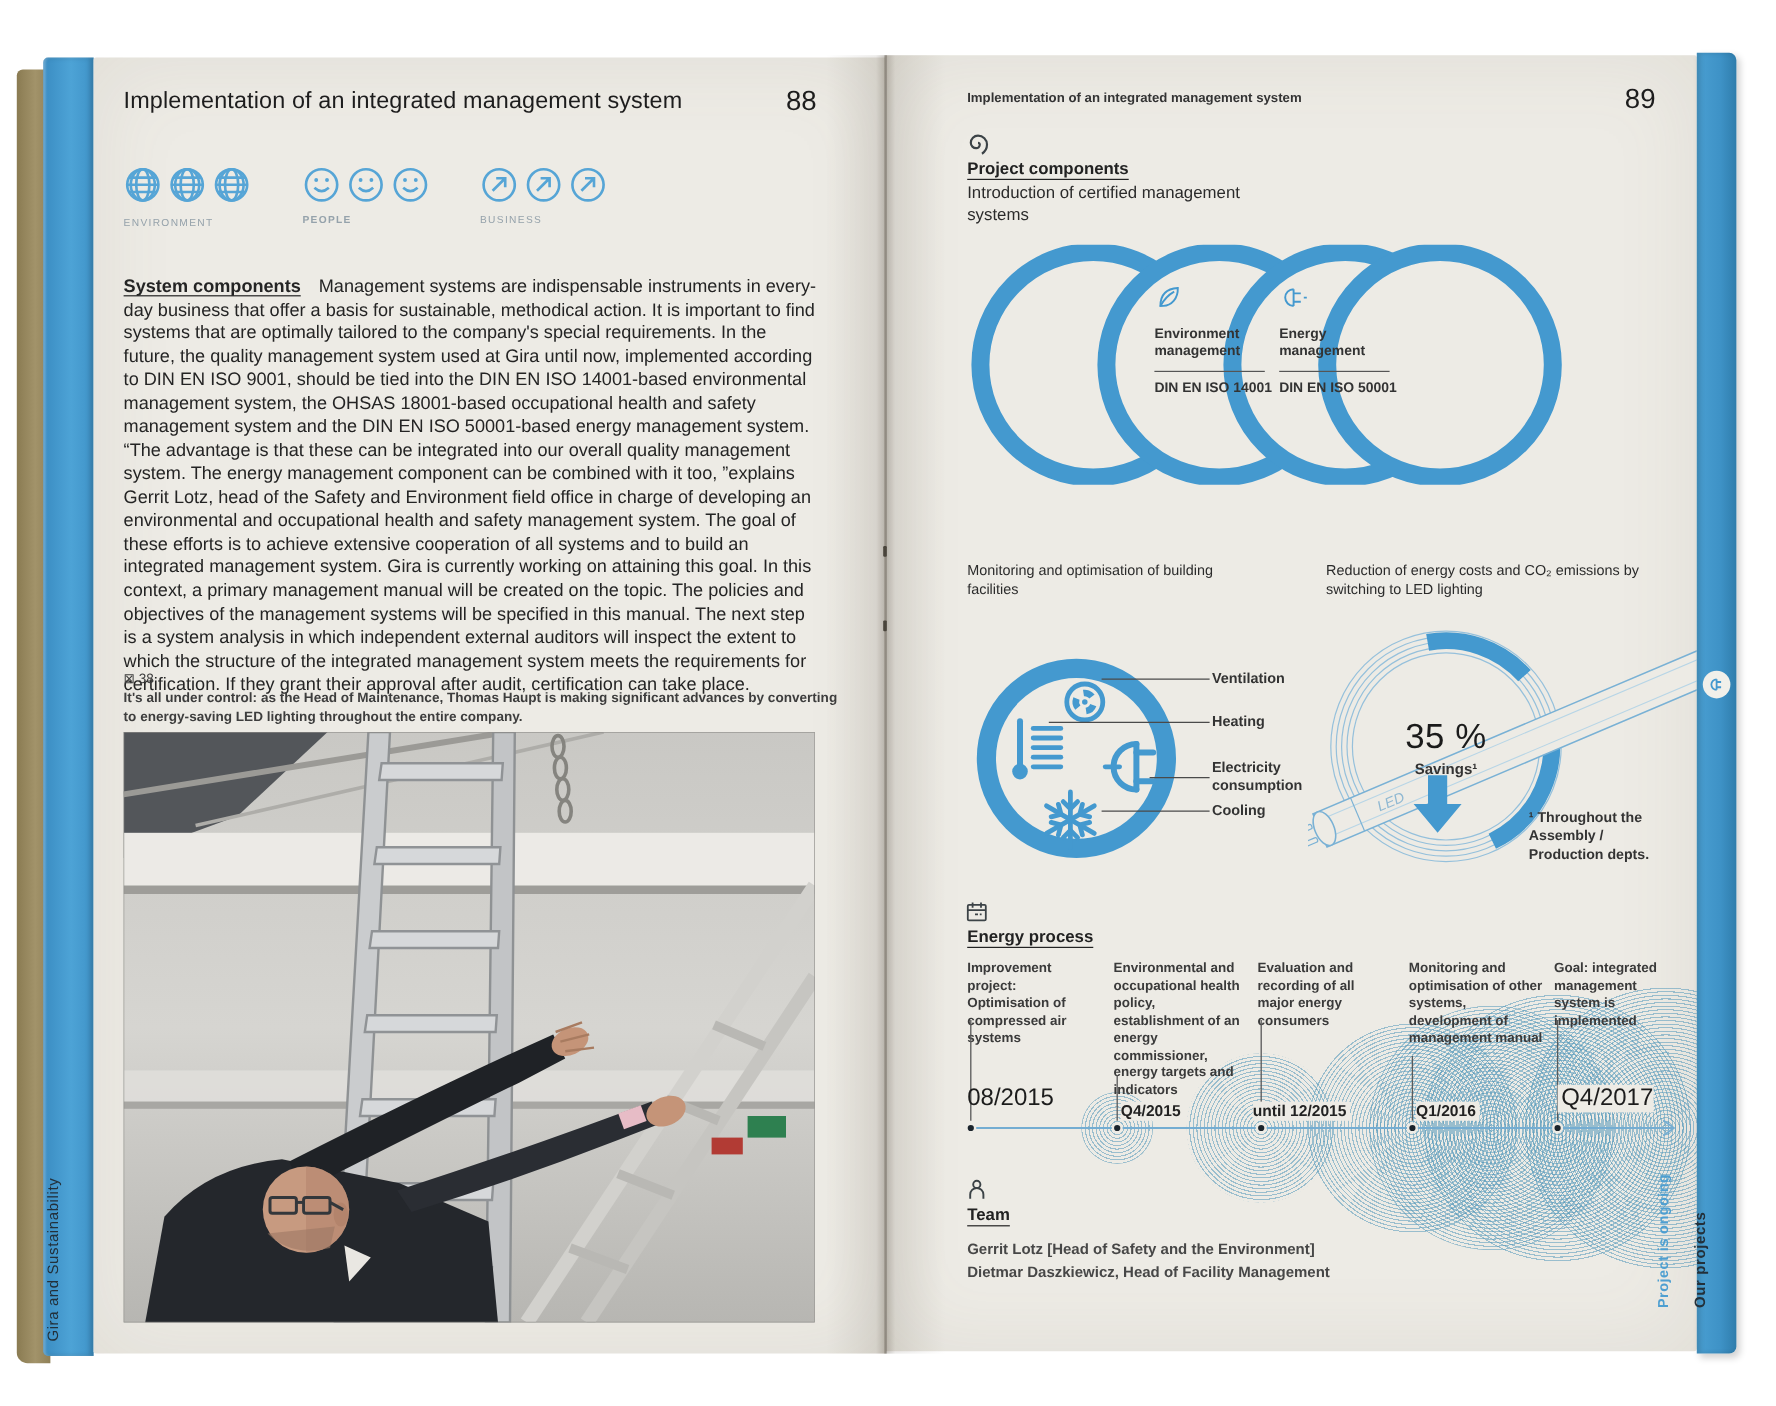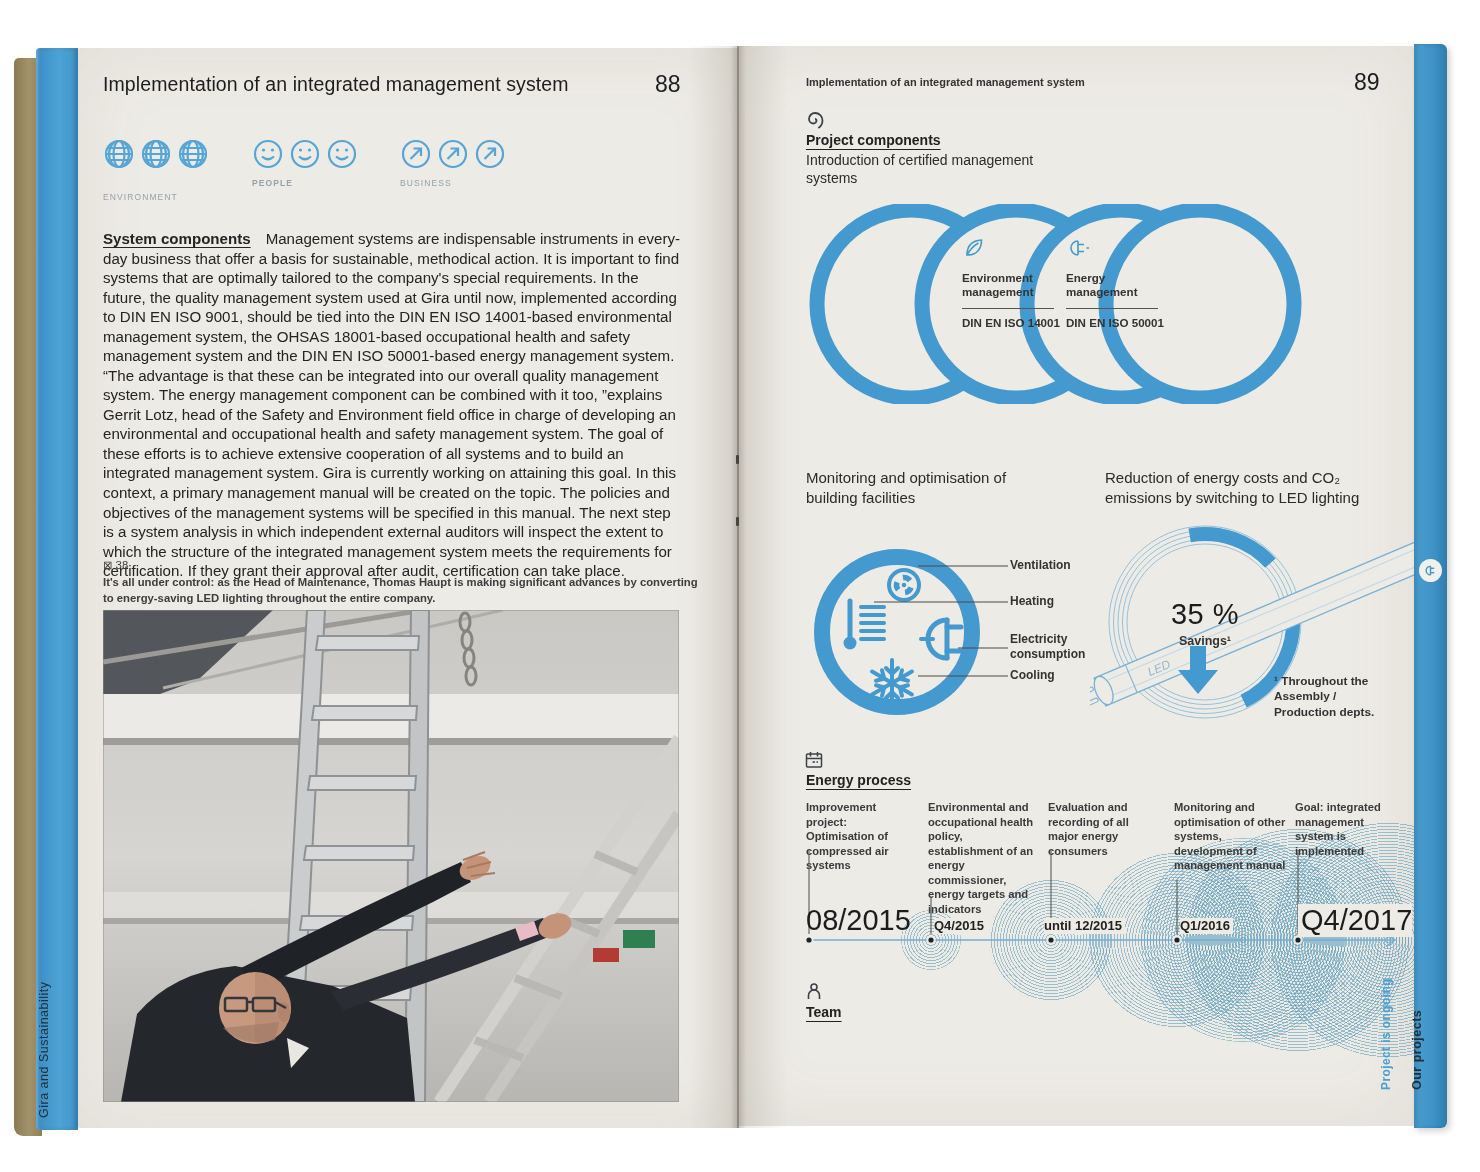--- a/index.html
+++ b/index.html
@@ -39,30 +39,30 @@
 
   
   .running-head { position:absolute; left:68px; top:30px; font-size:11px; font-weight:700; color:#333; }
   .h-underline { position:absolute; font-size:14px; font-weight:700; color:#222;
     text-decoration:underline; text-underline-offset:4px; text-decoration-thickness:1px; }
   .rp-sub { position:absolute; left:68px; top:106px; width:262px; font-size:14px; line-height:1.25; color:#2b2b2b; }
   .sys-block { position:absolute; top:190px; }
   .sys-name { font-size:11.6px; font-weight:700; line-height:1.25; color:#333; margin-top:7px; }
   .sys-rule { border:none; border-top:1.2px solid #555; margin:8px 0 7px; }
   .sys-std { font-size:11.6px; font-weight:700; line-height:1.25; color:#333; }
-  .sec-head { position:absolute; font-size:15px; line-height:1.3; color:#2b2b2b; }
+  .sec-head { position:absolute; font-size:12px; line-height:1.3; color:#2b2b2b; }
   .mon-label { position:absolute; left:272px; font-size:12px; font-weight:700; color:#333; line-height:1.25; }
   .savings { position:absolute; left:407px; top:552px; width:120px; text-align:center; }
   .savings .val { font-size:29px; color:#1b1b1b; letter-spacing:.5px; }
   .savings .lab { font-size:12.5px; font-weight:700; color:#333; margin-top:3px; }
   .footnote { position:absolute; left:536px; top:628px; width:112px; font-size:11.8px; font-weight:700; line-height:1.3; color:#333; }
   .ms-desc { position:absolute; top:754px; width:112px; font-size:11.2px; font-weight:700; line-height:1.3; color:#3a3a3a; }
   .ripple { position:absolute; border-radius:50%;
     background:repeating-radial-gradient(circle, rgba(72,148,198,0) 0px, rgba(72,148,198,0) 2.1px, rgba(84,152,186,.55) 2.1px, rgba(84,152,186,.55) 3px); }
-  .date-lg { position:absolute; top:858px; font-size:29px; color:#1c1c1c; }
+  .date-lg { position:absolute; top:858px; font-size:20px; color:#1c1c1c; }
   .date-sm { position:absolute; top:872px; font-size:13px; font-weight:700; color:#222; background:#edebe5; padding:0 3px 1px 0; }
   .team-line { font-size:12.5px; font-weight:700; line-height:1.5; color:#474747; }
   .ongoing { color:#4e9fd1; font-weight:700; font-size:12px; letter-spacing:.4px; }
   .tab-label { color:#23303a; font-weight:400; }
   .tab-circle { position:absolute; left:5px; top:515px; width:23px; height:23px; border-radius:50%; background:#f1f0ea;
     display:flex; align-items:center; justify-content:center; }
 </style>
 </head>
 <body>
 
@@ -98,21 +98,21 @@
         </g>
       <g transform="translate(74,0)">
           <circle cx="16" cy="16" r="13"></circle>
           <ellipse cx="16" cy="16" rx="5.5" ry="13"></ellipse>
           <ellipse cx="16" cy="16" rx="10" ry="13"></ellipse>
           <line x1="4.6" y1="10" x2="27.4" y2="10"></line>
           <line x1="3" y1="16" x2="29" y2="16"></line>
           <line x1="4.6" y1="22" x2="27.4" y2="22"></line>
         </g>
     </svg>
-    <div class="icon-label" style="left:25px; top:144px;">ENVIRONMENT</div>
+    <div class="icon-label" style="left:25px; top:132px;">ENVIRONMENT</div>
 
     <svg class="abs" style="left:174px; top:90px;" width="106" height="32" viewBox="0 0 106 32" fill="none" stroke="#56a5d6" stroke-width="2.2">
       <g>
           <circle cx="16" cy="16" r="13"></circle>
           <circle cx="11.5" cy="12" r="1.6" fill="#56a5d6" stroke="none"></circle>
           <circle cx="20.5" cy="12" r="1.6" fill="#56a5d6" stroke="none"></circle>
           <path d="M10 18.5 Q16 24 22 18.5"></path>
         </g>
       <g transform="translate(37,0)">
           <circle cx="16" cy="16" r="13"></circle>
@@ -403,20 +403,24 @@
     <div class="date-sm" style="left:196px;">Q4/2015</div>
     <div class="date-sm" style="left:306px;">until 12/2015</div>
     <div class="date-sm" style="left:442px;">Q1/2016</div>
     <div class="date-lg" style="left:560px; background:#edebe5; padding-left:3px;">Q4/2017</div>
 
     <svg class="abs" style="left:66px; top:936px;" width="20" height="20" viewBox="0 0 20 20" fill="none" stroke="#3c4347" stroke-width="1.6">
       <circle cx="10" cy="5" r="3"></circle>
         <path d="M4.5 17 v-3.5 a5.5 5.5 0 0 1 11 0 V17"></path>
     </svg>
     <div class="h-underline" style="left:68px; top:958px;">Team</div>
+    <div class="abs" style="left:68px; top:986px;">
+      <div class="team-line">Gerrit Lotz [Head of Safety and the Environment]</div>
+      <div class="team-line">Dietmar Daszkiewicz, Head of Facility Management</div>
+    </div>
 
     <div class="rot-up ongoing" style="left:655px; bottom:36px;">Project is ongoing</div>
   </div>
 
   <div class="tab-right">
     <div class="tab-circle">
       <svg width="15" height="15" viewBox="0 0 24 24" fill="none" stroke="#4499cf" stroke-width="2.4">
         <path d="M12 5 a7 7 0 1 0 0 14 M12 5 v14"></path>
           <line x1="12" y1="8.5" x2="18" y2="8.5"></line>
           <line x1="12" y1="15.5" x2="18" y2="15.5"></line>

